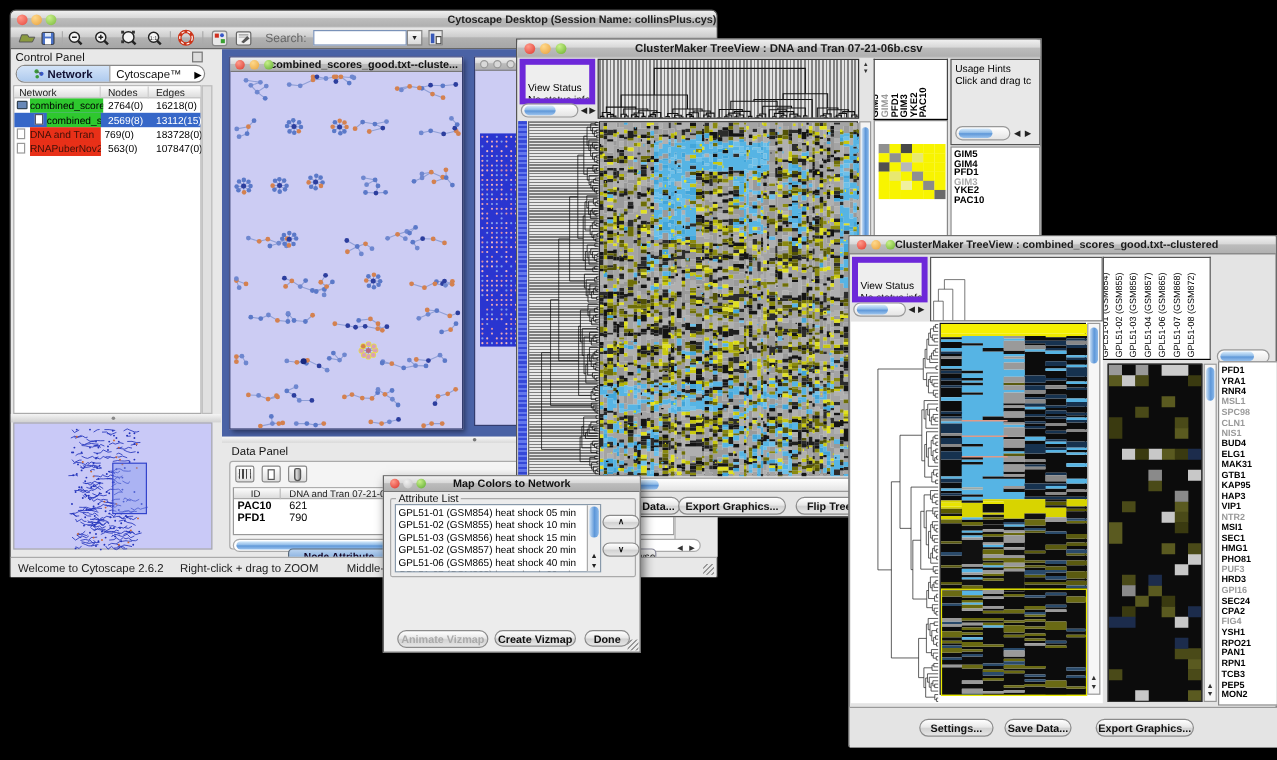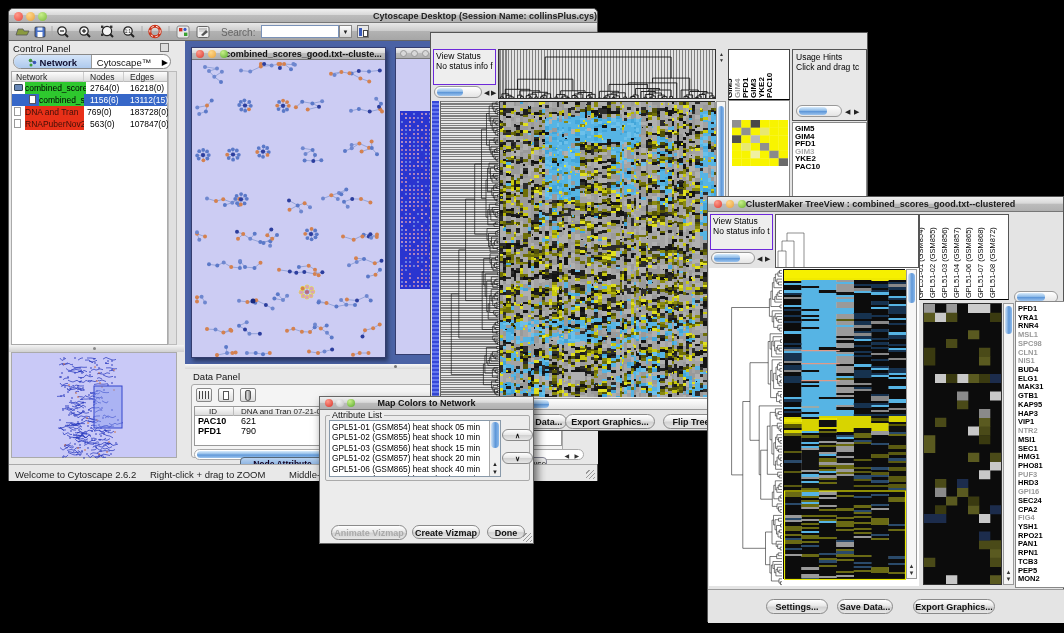--- a/index.html
+++ b/index.html
@@ -1,20 +1,20 @@
 <!DOCTYPE html>
 <html><head><meta charset="utf-8"><style>
 *{margin:0;padding:0;box-sizing:border-box}
 html,body{width:1064px;height:633px;background:#000;overflow:hidden;font-family:"Liberation Sans",sans-serif;-webkit-font-smoothing:antialiased}
 .abs{position:absolute}
 .titlebar{background:linear-gradient(#f0f0f0,#d8d8d8 45%,#bcbcbc 50%,#b0b0b0);border-bottom:1px solid #777}
 .tl{position:absolute;width:9px;height:9px;border-radius:50%;top:3px}
 .itb{background:linear-gradient(#e8e8e8,#cdcdcd 45%,#b2b2b2 50%,#a6a6a6);border-bottom:1px solid #666}
 .btn{display:inline-block;background:linear-gradient(#fff,#e8e8e8 45%,#d2d2d2 55%,#e6e6e6);border:1px solid #8a8a8a;border-radius:9px;font-size:9px;font-weight:bold;color:#111;text-align:center}
-.vs{background:#eee;border:1px solid #6d28d9;font-size:8.5px;line-height:10px;padding:1px 2px;color:#000;white-space:nowrap;overflow:hidden}
+.vs{background:#eee;border:5px solid #6d28d9;font-size:8.5px;line-height:10px;padding:14px 2px;color:#000;white-space:nowrap;overflow:hidden}
 .sb{position:absolute;height:12px;background:linear-gradient(#fff,#e4e4e4);border:1px solid #999;border-radius:7px}
 .sbt{position:absolute;top:1px;height:8px;border-radius:5px;background:linear-gradient(#d8ecfc,#8fbbe8 45%,#5e97d8 55%,#9cc4ee)}
 .arr{position:absolute;font-size:7px;color:#222;line-height:9px}
 </style></head><body>
 
 <div class="abs" style="left:8px;top:8px;width:590px;height:473px;background:#e8e8e8;border:1px solid #555;border-radius:5px 5px 0 0">
  <div class="titlebar abs" style="left:0;top:0;width:100%;height:14px;border-radius:5px 5px 0 0">
   <div class="tl" style="left:5px;background:radial-gradient(circle at 35% 30%,#ff9a8a,#e8463c)"></div>
   <div class="tl" style="left:17px;background:radial-gradient(circle at 35% 30%,#ffd88a,#e8a03c)"></div>
   <div class="tl" style="left:29px;background:radial-gradient(circle at 35% 30%,#c8f08a,#7ab83c)"></div>
@@ -90,21 +90,21 @@
    </div>
    <div style="height:12px;font-size:8.5px;position:relative;color:#000">
     <span style="position:absolute;left:2px;top:2px;width:9px;height:7px;background:#6888b8;border:1px solid #345;border-radius:1px"></span>
     <span style="position:absolute;left:13px;top:0;width:61px;background:#2ec82e;line-height:12px;overflow:hidden;white-space:nowrap;display:inline-block;height:12px">combined_scores</span>
     <span style="position:absolute;left:78px;line-height:12px">2764(0)</span>
           <span style="position:absolute;left:118px;line-height:12px">16218(0)</span>
    </div>
    <div style="height:12px;font-size:8.5px;position:relative;background:#3667c8;color:#fff">
     <span style="position:absolute;left:17px;top:1px;width:7px;height:9px;background:#fff;border:1px solid #556"></span>
     <span style="position:absolute;left:27px;top:0;width:45px;background:#2ec82e;color:#000;line-height:12px;overflow:hidden">combined_sco</span>
-    <span style="position:absolute;left:78px;line-height:12px">1156(6)</span>
+    <span style="position:absolute;left:78px;line-height:12px">2569(8)</span>
           <span style="position:absolute;left:118px;line-height:12px">13112(15)</span>
    </div>
    <div style="height:12px;font-size:8.5px;position:relative;color:#000">
     <span style="position:absolute;left:2px;top:1px;width:7px;height:9px;background:#fff;border:1px solid #999"></span>
     <span style="position:absolute;left:13px;top:0;width:59px;background:#e83018;color:#401008;line-height:12px;overflow:hidden">DNA and Tran 07</span>
     <span style="position:absolute;left:75px;line-height:12px">769(0)</span>
           <span style="position:absolute;left:118px;line-height:12px">183728(0)</span>
    </div>
    <div style="height:12px;font-size:8.5px;position:relative;color:#000">
     <span style="position:absolute;left:2px;top:1px;width:7px;height:9px;background:#fff;border:1px solid #999"></span>
@@ -1257,20 +1257,26 @@
 
  <div class="abs" style="left:0;top:455px;width:100%;height:17px;border-top:1px solid #aaa;background:#e8e8e8;font-size:9.5px;color:#222">
    <span style="position:absolute;left:6px;top:4px">Welcome to Cytoscape 2.6.2</span>
    <span style="position:absolute;left:141px;top:4px">Right-click + drag to  ZOOM</span>
    <span style="position:absolute;left:280px;top:4px">Middle-click + drag to PAN</span>
    <div style="position:absolute;right:2px;bottom:2px;width:9px;height:9px;background:repeating-linear-gradient(135deg,transparent 0 2px,#999 2px 3px)"></div>
  </div>
 </div>
 
 <div class="abs" style="left:430px;top:32px;width:438px;height:399px;background:#e4e4e4;border:1px solid #555">
+ <div class="titlebar abs" style="left:0;top:0;width:100%;height:15px;border-radius:4px 4px 0 0">
+  <div class="tl" style="left:6px;background:radial-gradient(circle at 35% 30%,#ff9a8a,#e0382e)"></div>
+  <div class="tl" style="left:19px;background:radial-gradient(circle at 35% 30%,#ffd88a,#e8a03c)"></div>
+  <div class="tl" style="left:32px;background:radial-gradient(circle at 35% 30%,#c8f08a,#6ab02c)"></div>
+  <div style="text-align:center;font-size:9.5px;font-weight:bold;color:#1a1a1a;line-height:15px">ClusterMaker TreeView : DNA and Tran 07-21-06b.csv</div>
+ </div>
  <div class="vs abs" style="left:2px;top:16px;width:63px;height:36px">View Status<br>No status info f</div>
  <div class="sb abs" style="left:3px;top:53px;width:48px">
       <div class="sbt" style="left:2px;width:26px"></div>
     </div>
  <div class="abs arr" style="left:53px;top:55px">◀</div>
     <div class="abs arr" style="left:60px;top:55px">▶</div>
  <div class="abs" style="left:67px;top:16px;width:218px;height:50px;background:repeating-linear-gradient(90deg,#828282 0 1.5px,#e4e4e4 1.5px 3px);border:1px solid #333;overflow:hidden">
       <svg width="218" height="50" style="position:absolute;left:0;top:0">
         <g stroke="#111" stroke-width="0.9" fill="none">
           <path d="M1.4 50 V47 H4.3 V50"></path>

